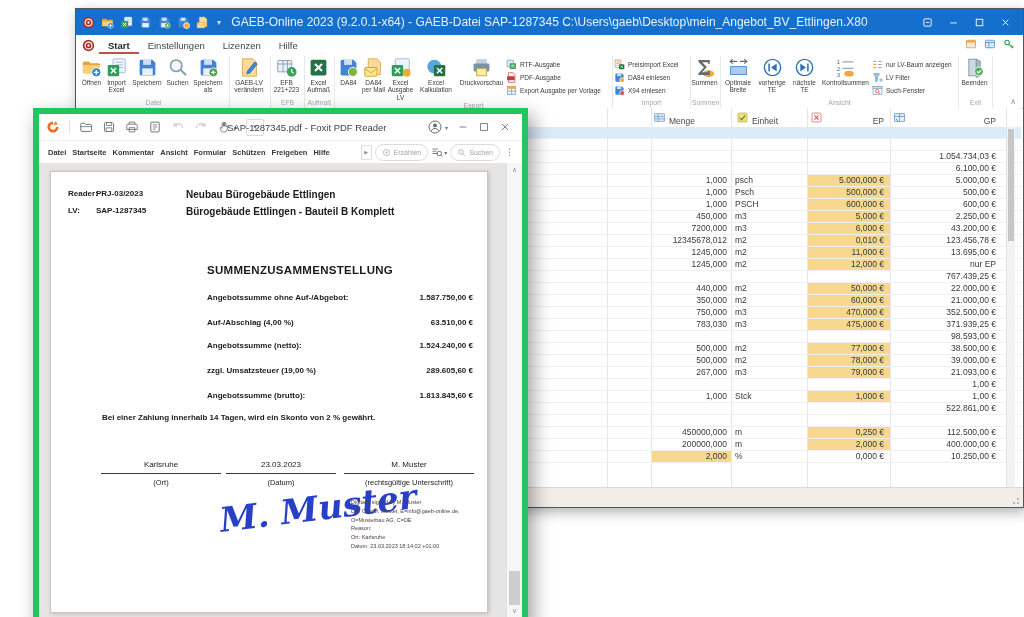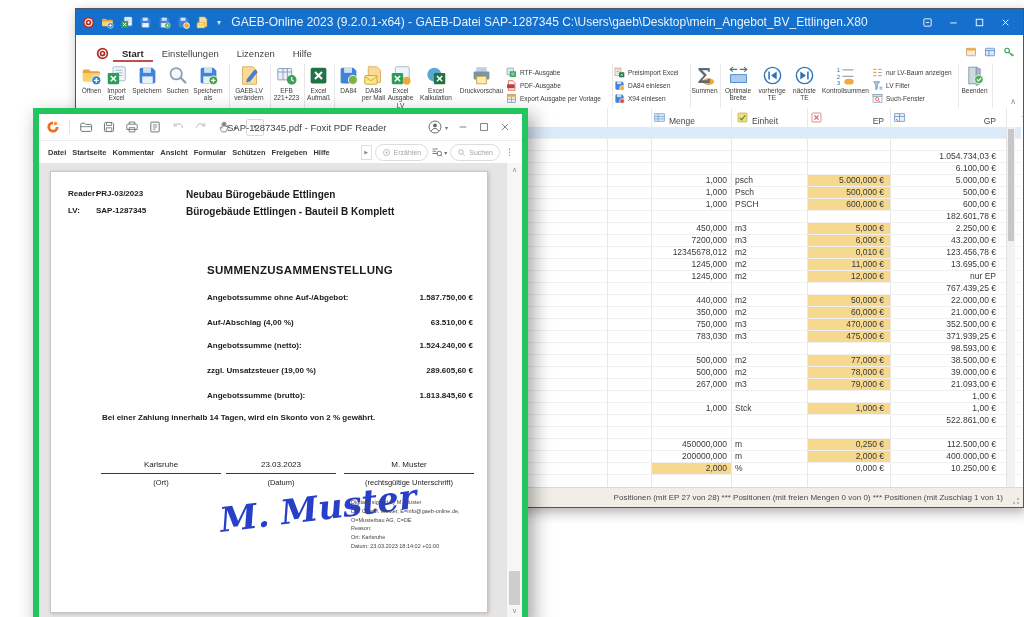--- a/index.html
+++ b/index.html
@@ -15,22 +15,22 @@
   .qat{display:flex;gap:6px;align-items:center;z-index:2;}
   .qat .mi{width:13px;height:13px;display:block;}
   .mi svg,.ric svg,.h-ic svg,.pic svg,.cic svg{width:100%;height:100%;display:block;}
   .qchev{font-size:8px;color:#cfe2f6;margin-left:2px;}
   .g-title .gtitle{position:absolute;left:0;right:0;text-align:center;font-size:12px;
                    color:#eaf2fb;pointer-events:none;white-space:nowrap;}
   .wctl{margin-left:auto;display:flex;gap:3px;z-index:2;}
   .wbtn{width:23px;height:18px;display:flex;align-items:center;justify-content:center;}
   .wbtn svg{width:13px;height:13px;}
 
-  .g-tabs{position:relative;height:21px;display:flex;align-items:center;padding:0 20px;
-          background:#fff;font-size:9.5px;color:#444;margin-top:8px;}
+  .g-tabs{position:relative;height:21px;display:flex;align-items:center;padding:0 6px;
+          background:#fff;font-size:9.5px;color:#444;}
   .g-logo{width:13px;height:13px;margin-right:4px;}
   .g-tab{padding:3px 9px;}
   .g-tab.active{font-weight:bold;color:#1f1f1f;box-shadow:inset 0 -2px 0 #c0504d;}
   .corner-ics{position:absolute;right:8px;top:3px;display:flex;gap:7px;}
   .cic{width:12px;height:12px;display:block;}
 
   .g-ribbon{position:relative;height:52px;display:flex;align-items:stretch;background:#fff;
             border-bottom:1px solid #d8d8d8;padding:0 2px;overflow:hidden;}
   .rgroup{display:flex;flex-direction:column;border-right:1px solid #e8e8e8;padding:0 1px;flex:none;}
   .rgrow{flex:1;display:flex;align-items:flex-start;}
@@ -663,23 +663,20 @@
             <div class="tcell c-gp">500,00 €</div>
           </div>
           <div class="trow">
             <div class="ep-bg"></div>
             <div class="tcell c-m">1,000</div>
             <div class="tcell c-e">PSCH</div>
             <div class="tcell c-ep">600,000 €</div>
             <div class="tcell c-gp">600,00 €</div>
           </div>
           <div class="trow">
-            <div class="tcell c-gp">182.601,78 €</div>
-          </div>
-          <div class="trow">
             <div class="ep-bg"></div>
             <div class="tcell c-m">450,000</div>
             <div class="tcell c-e">m3</div>
             <div class="tcell c-ep">5,000 €</div>
             <div class="tcell c-gp">2.250,00 €</div>
           </div>
           <div class="trow">
             <div class="ep-bg"></div>
             <div class="tcell c-m">7200,000</div>
             <div class="tcell c-e">m3</div>
@@ -797,21 +794,20 @@
             <div class="tcell c-ep">0,000 €</div>
             <div class="tcell c-gp">10.250,00 €</div>
           </div>
         </div>
       <div class="g-scroll">
         <div class="g-thumb"></div>
       </div>
     </div>
 
     <div class="g-status">
-      <span>Positionen (mit EP 27 von 28) *** Positionen (mit freien Mengen 0 von 0) *** Positionen (mit Zuschlag 1 von 1)</span>
       <span class="grip"></span>
     </div>
   </div>
 
   <div id="pdfWin" class="win">
     <div class="p-title">
       <div class="p-tools">
         <span class="p-logo pic">
             <svg viewBox="0 0 20 20">
               <path d="M10 2a8 8 0 1 0 8 8h-4a4 4 0 1 1-4-4z" fill="#f26c21"></path>

